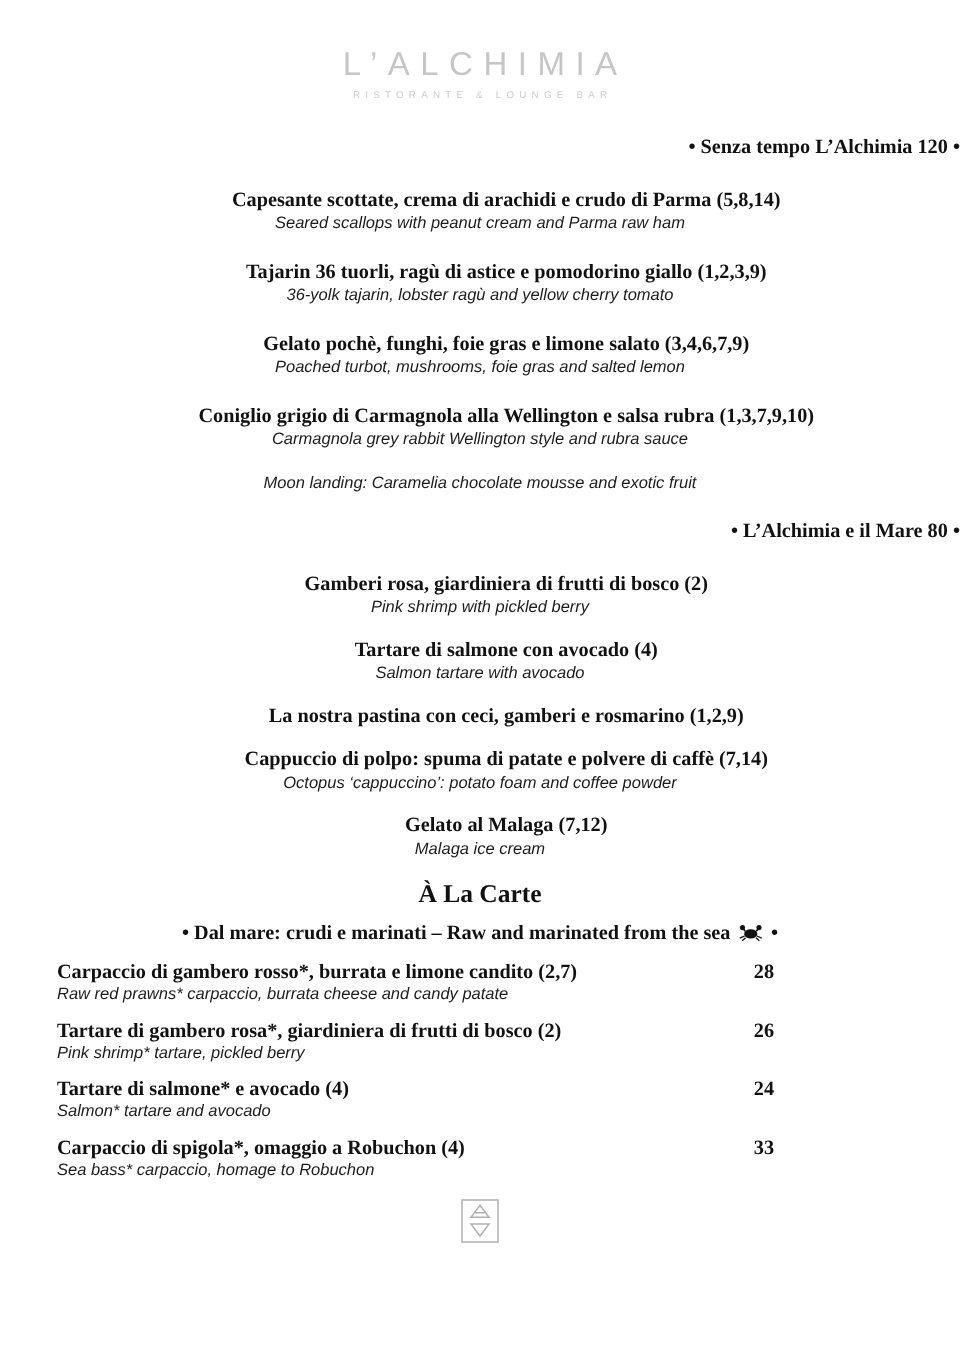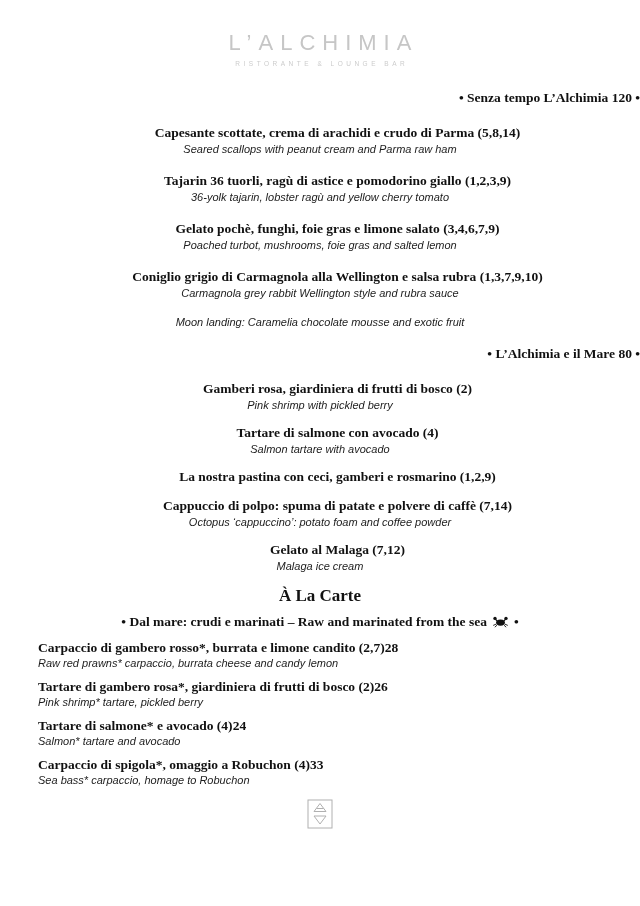--- a/index.html
+++ b/index.html
@@ -77,21 +77,21 @@
     gap: 5px;
     text-align: center;
     font-size: 13.5px;
     font-weight: bold;
     line-height: 17px;
     margin-top: 7px;
     margin-bottom: 9px;
   }
   .carte-rows { margin-left: 38px; width: 478px; }
   .carte-row { margin-bottom: 8px; }
-  .carte-line { display: flex; justify-content: flex-start; align-items: baseline; }
+  .carte-line { display: flex; justify-content: space-between; align-items: baseline; }
   .carte-name { font-size: 13.5px; font-weight: bold; line-height: 17px; }
   .carte-price { font-size: 13.5px; font-weight: bold; line-height: 17px; }
   .carte-translation {
     font-family: "Liberation Sans", sans-serif;
     font-style: italic;
     font-size: 11px;
     line-height: 13px;
     margin-top: 1px;
     color: #1c1c1c;
   }
@@ -171,21 +171,21 @@
       </svg>
       <span>•</span>
     </div>
 
     <div class="carte-rows">
       <div class="carte-row">
         <div class="carte-line">
           <span class="carte-name">Carpaccio di gambero rosso*, burrata e limone candito (2,7)</span>
           <span class="carte-price">28</span>
         </div>
-        <div class="carte-translation">Raw red prawns* carpaccio, burrata cheese and candy lemon</div>
+        <div class="carte-translation">Raw red prawns* carpaccio, burrata cheese and candy patate</div>
       </div>
       <div class="carte-row">
         <div class="carte-line">
           <span class="carte-name">Tartare di gambero rosa*, giardiniera di frutti di bosco (2)</span>
           <span class="carte-price">26</span>
         </div>
         <div class="carte-translation">Pink shrimp* tartare, pickled berry</div>
       </div>
       <div class="carte-row">
         <div class="carte-line">

